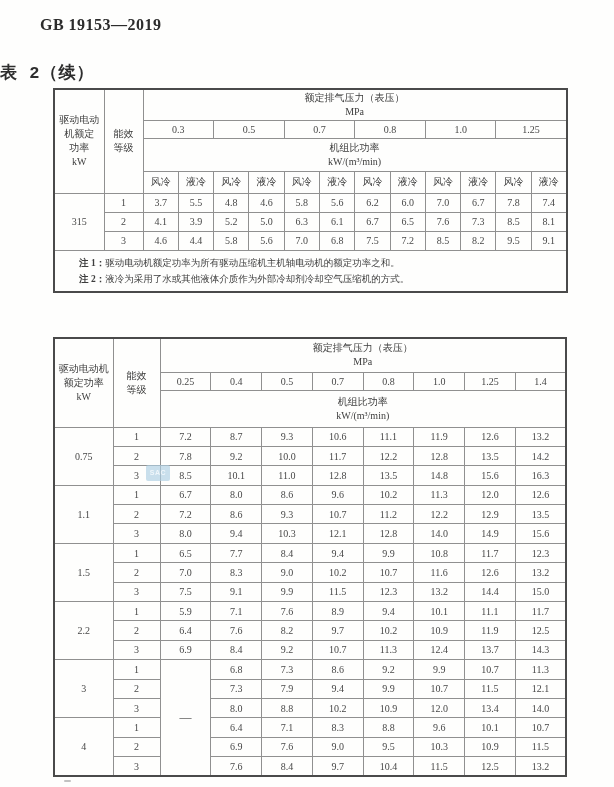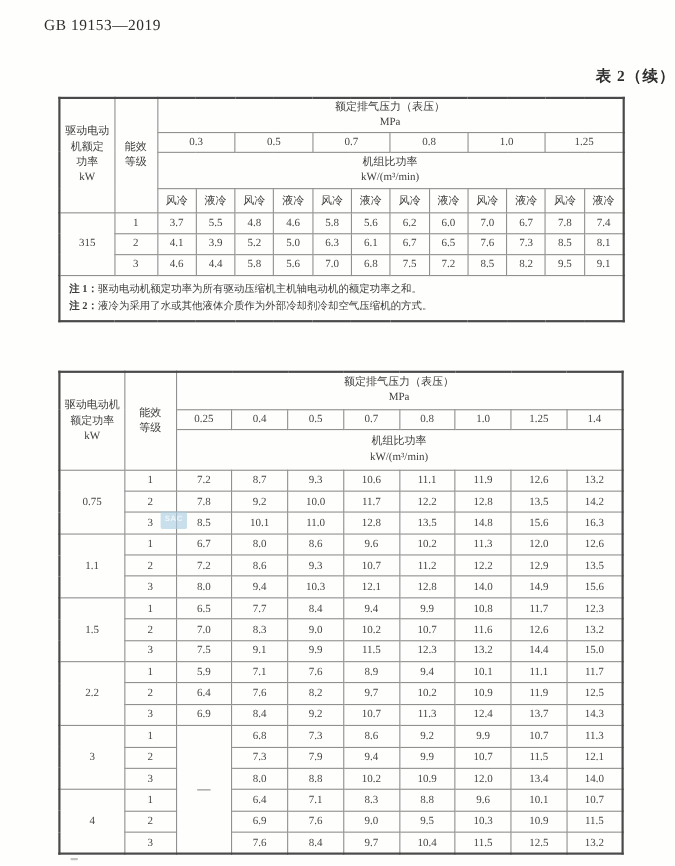--- a/index.html
+++ b/index.html
@@ -7,45 +7,45 @@
   body {
     background:#ffffff;
     font-family:"Liberation Serif","DejaVu Serif",serif;
     color:#3c3c3c;
     position:relative;
     overflow:hidden;
   }
   .page { position:absolute; inset:0; background:#fefefdff; }
   .doc-code {
     position:absolute; left:40px; top:16px;
-    font-weight:normal; font-size:14px; letter-spacing:0.5px; color:#2c2c2c;
+    font-weight:bold; font-size:16px; letter-spacing:0.5px; color:#2c2c2c;
   }
   .tbl-title {
-    position:absolute; left:0; width:614px; text-align:right;
-    font-weight:bold; font-size:14px; color:#2e2e2e; letter-spacing:1px;
+    position:absolute; left:0; width:614px; text-align:left;
+    font-weight:bold; font-size:17px; color:#2e2e2e; letter-spacing:1px;font-family:Liberation Mono, monospace;
   }
   .t2-title { top:61px; }
   .t3-title { top:309px; }
   table {
     position:absolute; left:53px;
     border-collapse:collapse; table-layout:fixed;
     border:2px solid #4a4a4a;
   }
   .t2 { top:88px; width:513px; }
   .t3 { top:337px; width:512px; }
   td {
     border:1px solid #909090;
     text-align:center; vertical-align:middle;
     font-size:10px; color:#474747; padding:0;
     overflow:hidden;
   }
   .pre { white-space:pre-line; line-height:14px; }
   .hdr { font-size:10px; color:#3d3d3d;margin-top:18px; }
   .num { font-size:10px; }
-  .notes-cell { text-align:left; padding:4px 0 4px 8px; }
+  .notes-cell { text-align:left; padding:4px 0 4px 24px; }
   .note-line { font-size:9.5px; line-height:16px; color:#3d3d3d; white-space:nowrap; }
   .note-label { font-weight:bold; }
   .dash-cell { font-size:12px; color:#474747; }
   .watermark {
     position:absolute; left:146px; top:465px; width:24px; height:16px;
     background:#aecfe3; opacity:0.65; border-radius:2px;
     color:#e8f3fa; font-family:"Liberation Sans",sans-serif;
     font-size:7px; font-weight:bold; line-height:16px; text-align:center;
     letter-spacing:0.5px;
   }

